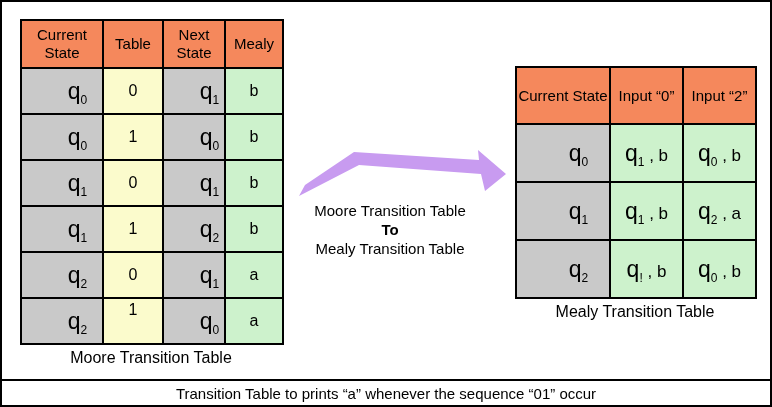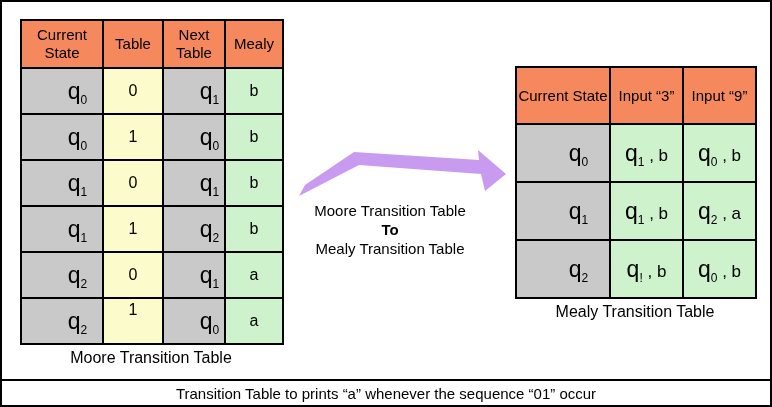--- a/index.html
+++ b/index.html
@@ -99,21 +99,21 @@
       <colgroup>
           <col class="c0">
           <col class="c1">
           <col class="c2">
           <col class="c3">
         </colgroup>
       <tbody>
           <tr class="hdr">
         <th>Current State</th>
         <th>Table</th>
-        <th>Next Table</th>
+        <th>Next State</th>
         <th>Mealy</th>
       </tr>
 
       <tr class="row">
         <td class="cell-gray"><span class="q">q</span><span class="q-sub">0</span></td>
         <td class="cell-yellow plain">0</td>
         <td class="cell-gray"><span class="q">q</span><span class="q-sub">1</span></td>
         <td class="cell-green plain">b</td>
       </tr>
 
@@ -169,22 +169,22 @@
   <div class="mealy-wrap">
     <table class="mealy-table">
       <colgroup>
           <col class="c0">
           <col class="c1">
           <col class="c2">
         </colgroup>
       <tbody>
           <tr class="hdr">
         <th>Current State</th>
-        <th>Input “3”</th>
-        <th>Input “9”</th>
+        <th>Input “0”</th>
+        <th>Input “2”</th>
       </tr>
 
       <tr class="row">
         <td class="cell-gray"><span class="q">q</span><span class="q-sub">0</span></td>
         <td class="cell-green"><span class="q">q</span><span class="q-sub">1</span><span class="rest"> , b</span></td>
         <td class="cell-green"><span class="q">q</span><span class="q-sub">0</span><span class="rest"> , b</span></td>
       </tr>
 
       <tr class="row">
         <td class="cell-gray"><span class="q">q</span><span class="q-sub">1</span></td>

